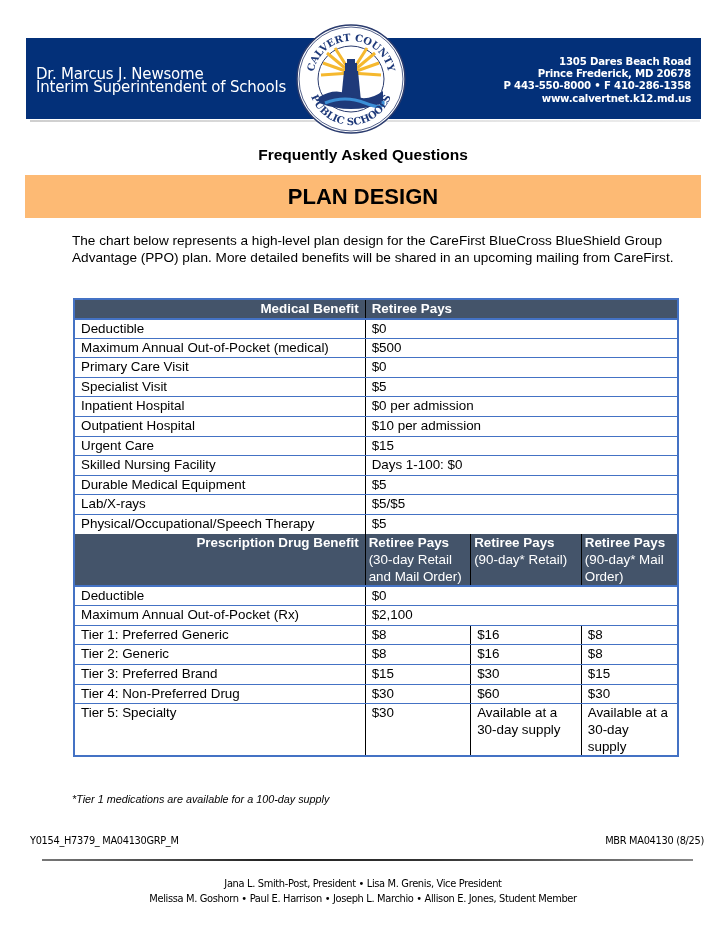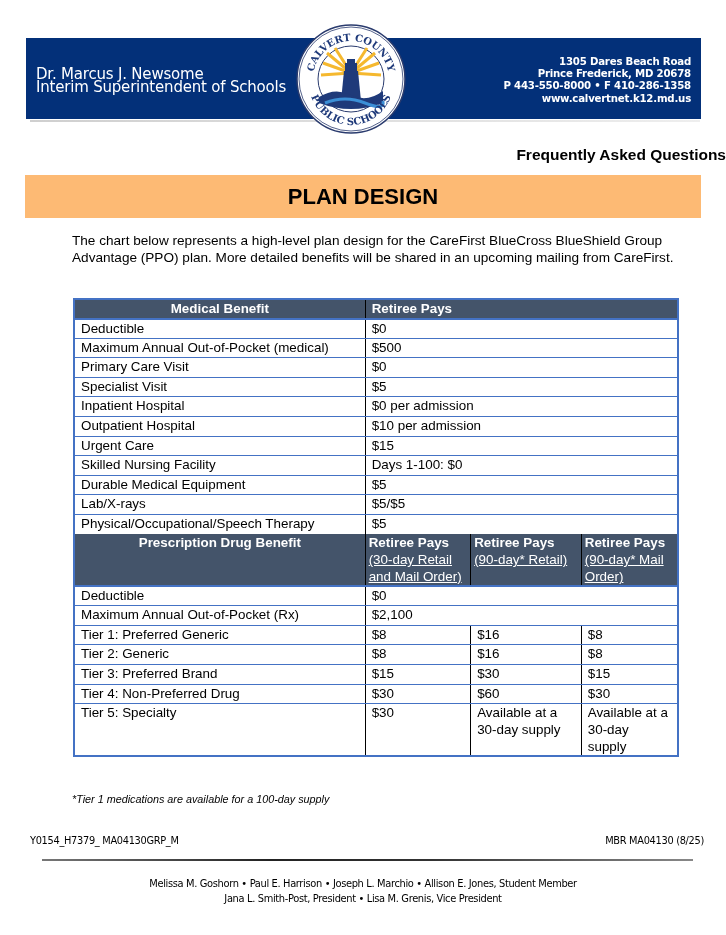--- a/index.html
+++ b/index.html
@@ -22,21 +22,21 @@
   }
   .banner-shadow {
     position: absolute; left: 30px; top: 120px; width: 670px; height: 2px;
     background: linear-gradient(to right, #cfcfcf, #eeeeee);
   }
   .logo {
     position: absolute; left: 295px; top: 23px; width: 112px; height: 112px;
   }
 
   .faq-title {
-    position: absolute; left: 0; top: 146px; width: 726px; text-align: right;
+    position: absolute; left: 0; top: 146px; width: 726px; text-align: center;
     font-size: 15.5px; font-weight: bold;
   }
   .section-band {
     position: absolute; left: 25px; top: 175px; width: 676px; height: 43px;
     background: #fdba74;
   }
   .section-title {
     position: absolute; left: 0; top: 9px; width: 100%; text-align: center;
     font-size: 22px; font-weight: bold;
   }
@@ -49,25 +49,25 @@
     position: absolute; left: 73px; top: 298px; width: 606px;
     border-collapse: collapse; font-size: 13.4px;
     border: 2px solid #4472c4;
   }
   table.plan td, table.plan th {
     border-left: 1px solid #000; border-right: 1px solid #000;
     padding: 0 6px; height: 19.6px; line-height: 17px; vertical-align: top;
   }
   table.plan tr.row td { border-bottom: 1px solid #4472c4; }
   table.plan th {
-    background: #44546a; color: #fff; font-weight: bold; text-align: center;
+    background: #44546a; color: #fff; font-weight: bold; text-align: right;
     border-bottom: 2px solid #4472c4;
   }
   table.plan th.center, table.plan td.center { text-align: left; }
-  table.plan th .sub { font-weight: normal; display: block; text-decoration: underline; }
+  table.plan th .sub { font-weight: normal; display: block; }
   col.c1 { width: 292px; }
   col.c2 { width: 106px; }
   col.c3 { width: 111px; }
   col.c4 { width: 97px; }
   .rx-head th { height: 72px; line-height: 19px; padding-top: 0; }
   .rx-head th.center { padding-left: 3px; padding-right: 3px; }
   .tall td { height: 53px; line-height: 17px; }
 
   .footnote {
     position: absolute; left: 72px; top: 793px; font-size: 10.8px; font-style: italic;
@@ -260,15 +260,15 @@
   </tr>
 </tbody>
   </table>
 
 <div class="footnote">*Tier 1 medications are available for a 100-day supply</div>
 
 <div class="code-left">Y0154_H7379_ MA04130GRP_M</div>
 <div class="code-right">MBR MA04130 (8/25)</div>
 <div class="footer-rule"></div>
 <div class="board">
+  <div>Jana L. Smith-Post, President • Lisa M. Grenis, Vice President</div>
   <div>Melissa M. Goshorn • Paul E. Harrison • Joseph L. Marchio • Allison E. Jones, Student Member</div>
-  <div>Jana L. Smith-Post, President • Lisa M. Grenis, Vice President</div>
 </div>
 
 </body></html>

